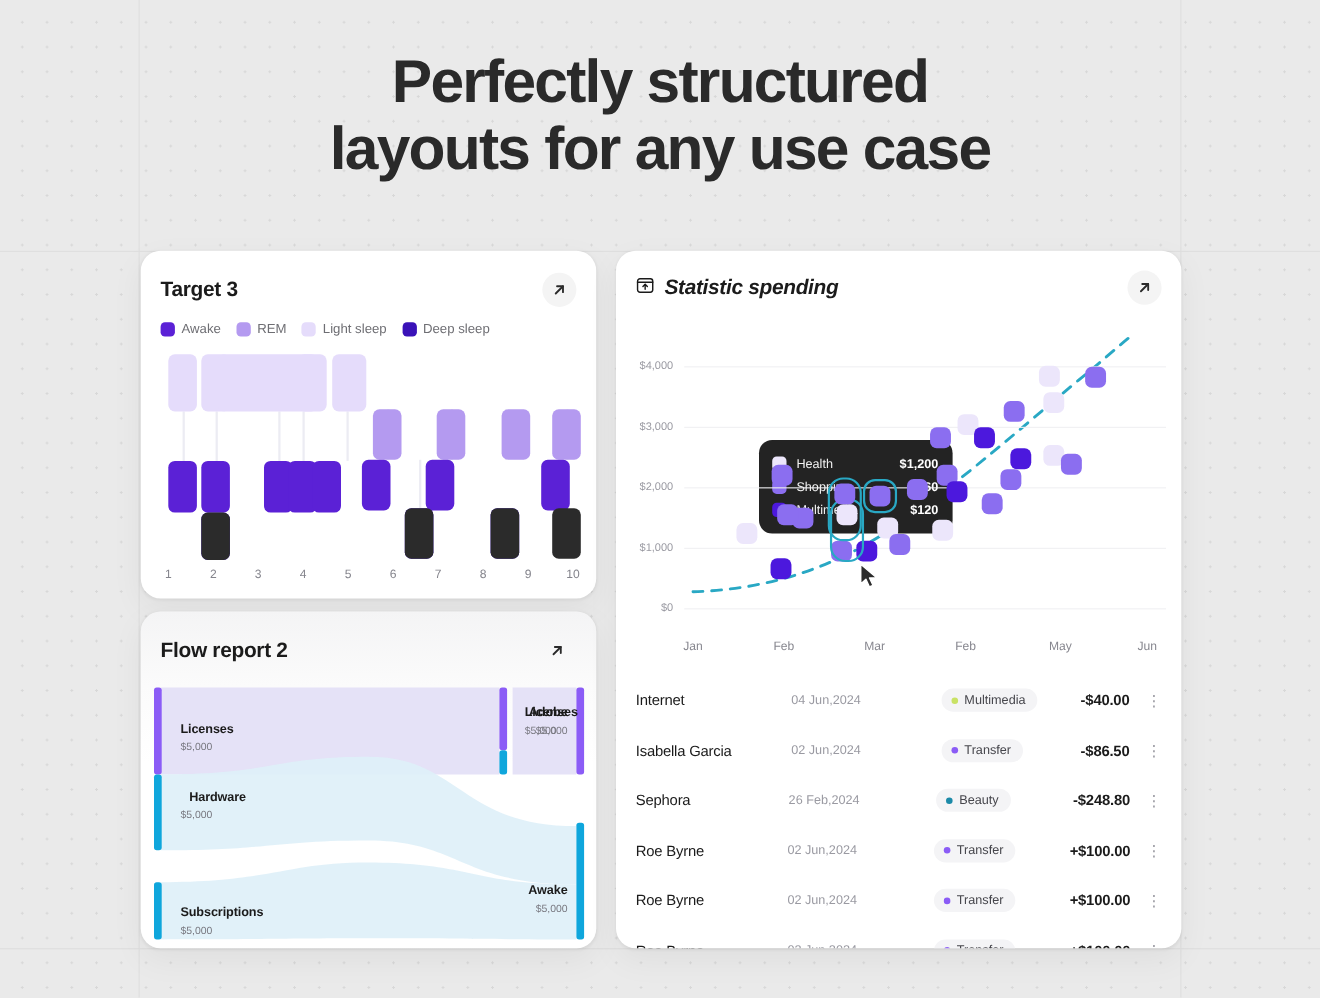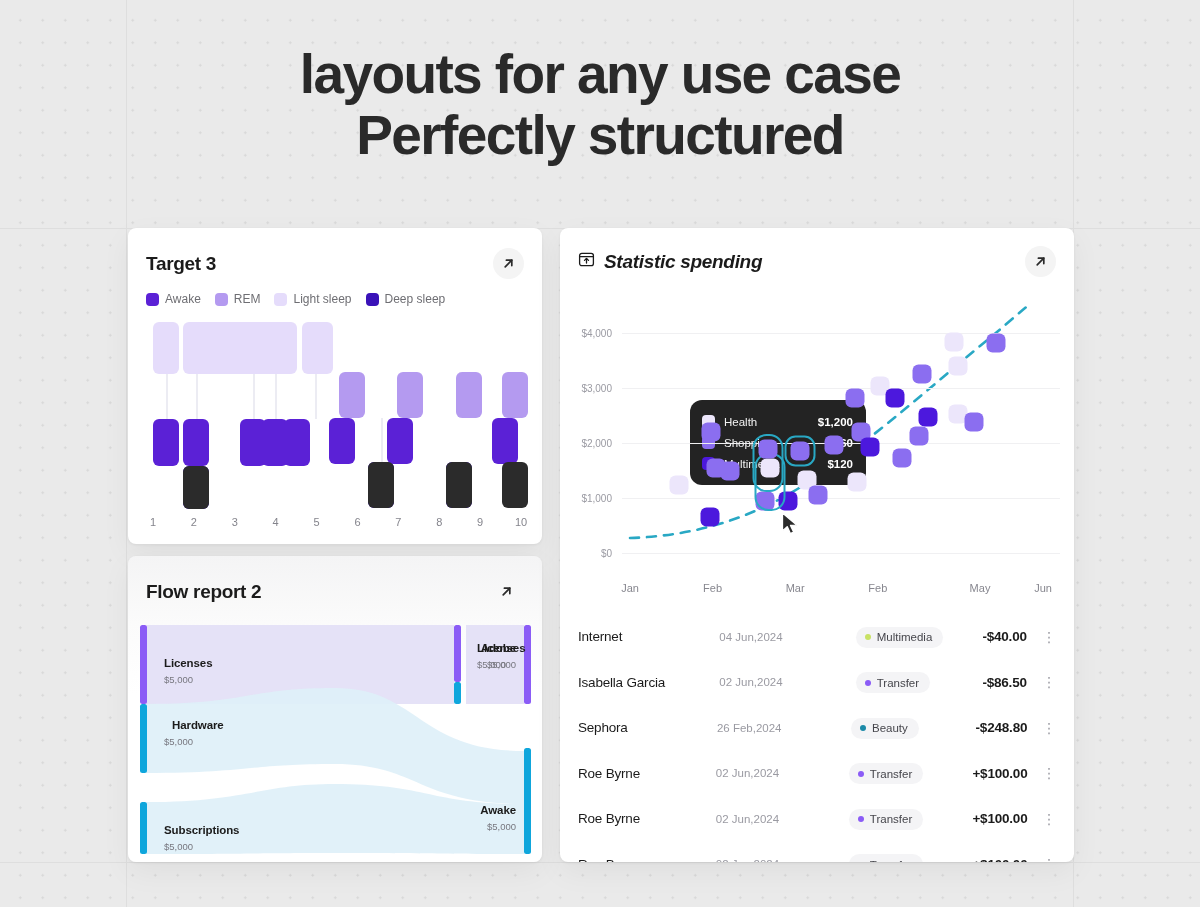--- a/index.html
+++ b/index.html
@@ -29,21 +29,21 @@
     line-height: 61px;
     letter-spacing: -1.6px;
     font-weight: 700;
     color: #2a2a2a;
   }
 
   
   .card {
     position: absolute;
     background: #fff;
-    border-radius: 8px;
+    border-radius: 18px;
     box-shadow: 0 1px 3px rgba(0,0,0,.06), 0 10px 30px rgba(0,0,0,.05);
     overflow: hidden;
   }
   #card-target   { left: 128px; top: 228px; width: 414px; height: 316px; }
   #card-flow     { left: 128px; top: 556px; width: 414px; height: 306px;
                    background: linear-gradient(180deg,#f4f4f5 0%,#fbfbfb 22%,#ffffff 45%); }
   #card-spend    { left: 560px; top: 228px; width: 514px; height: 634px; }
 
   .card-title {
     font-size: 19px; font-weight: 700; color: #1b1b1b; letter-spacing: -.3px;
@@ -127,22 +127,22 @@
 <body>
 
 <div id="root">
 
   <div class="guide v" style="left:126px"></div>
   <div class="guide v" style="left:1073px"></div>
   <div class="guide h" style="top:228px"></div>
   <div class="guide h" style="top:862px"></div>
 
   <div class="headline">
+    <div>Perfectly structured</div>
     <div>layouts for any use case</div>
-    <div>Perfectly structured</div>
   </div>
 
   <div class="card" id="card-target">
     <div class="card-head">
       <div class="card-title">Target 3</div>
       <div class="expand-btn">
         <svg width="13" height="13" viewBox="0 0 13 13" fill="none" stroke="#2b2b2b" stroke-width="1.7" stroke-linecap="round" stroke-linejoin="round">
           <path d="M3.2 9.8 L9.8 3.2"></path>
             <path d="M4.4 3.2 H9.8 V8.6"></path>
         </svg>
@@ -320,21 +320,21 @@
         <div class="grid-line" style="top: 157px;"></div>
         <div class="ylab" style="top: 157px;">$2,000</div>
         <div class="grid-line" style="top: 212px;"></div>
         <div class="ylab" style="top: 212px;">$1,000</div>
         <div class="grid-line" style="top: 267px;"></div>
         <div class="ylab" style="top: 267px;">$0</div>
         <div class="xlab" style="left: 70px;">Jan</div>
         <div class="xlab" style="left: 152.6px;">Feb</div>
         <div class="xlab" style="left: 235.2px;">Mar</div>
         <div class="xlab" style="left: 317.8px;">Feb</div>
-        <div class="xlab" style="left: 420px;">May</div>
+        <div class="xlab" style="left: 404px;">May</div>
         <div class="xlab" style="left: 483px;">Jun</div>
         <div class="pt" style="left: 150px; top: 231px; background: rgb(76, 24, 221);"></div>
         <div class="pt" style="left: 119px; top: 199px; background: rgb(236, 230, 251);"></div>
         <div class="pt" style="left: 170px; top: 185px; background: rgb(139, 110, 240);"></div>
         <div class="pt" style="left: 156px; top: 182px; background: rgb(139, 110, 240);"></div>
         <div class="pt" style="left: 151px; top: 146px; background: rgb(139, 110, 240);"></div>
         <div class="pt" style="left: 205px; top: 215px; background: rgb(139, 110, 240);"></div>
         <div class="pt" style="left: 228px; top: 215px; background: rgb(76, 24, 221);"></div>
         <div class="pt-sel tall" style="left: 210px; top: 196px;"></div>
         <div class="pt" style="left: 210px; top: 182px; background: rgb(236, 230, 251);"></div>

